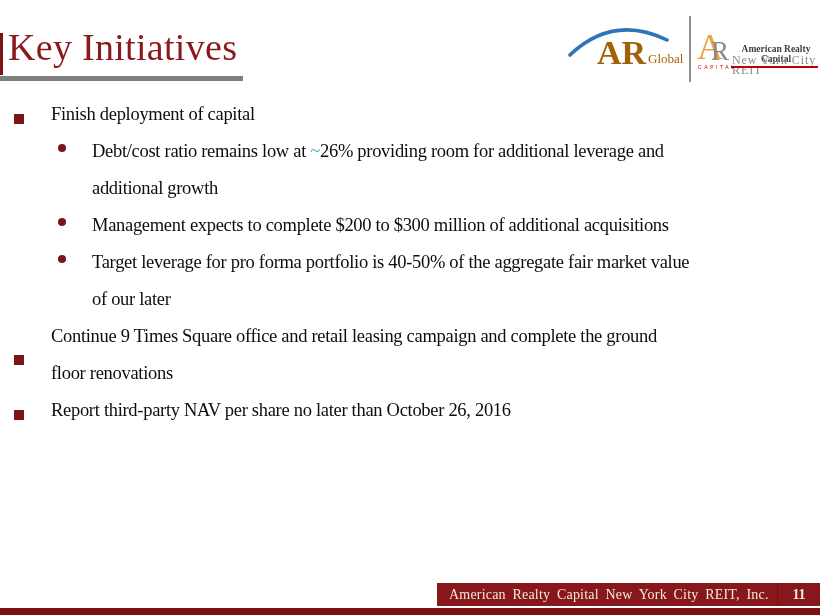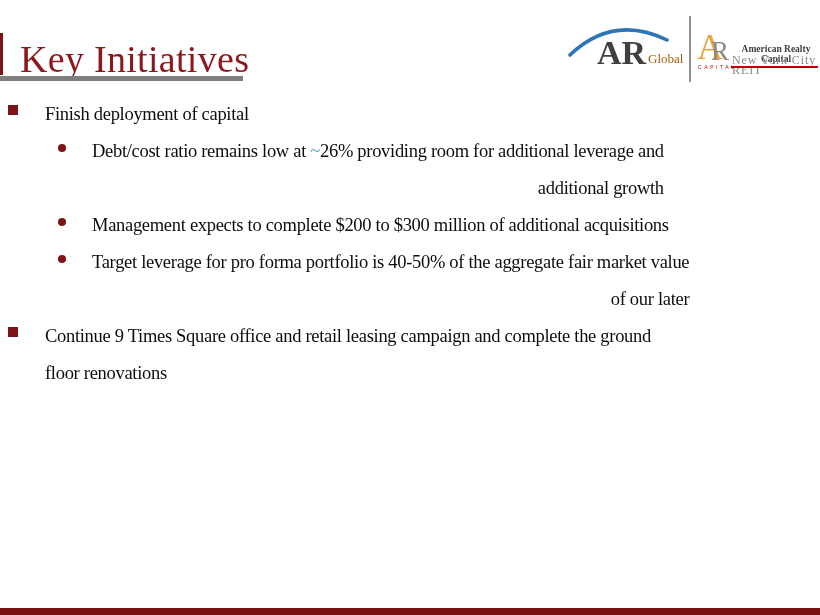--- a/index.html
+++ b/index.html
@@ -12,34 +12,34 @@
     font-family: "Liberation Serif", serif;
     color: #111111;
   }
 
   
   .left-tick {
     position: absolute; left: 0; top: 33px;
     width: 3px; height: 42px; background: #7E1416;
   }
   .page-title {
-    position: absolute; left: 8px; top: 24px; margin: 12px;
+    position: absolute; left: 8px; top: 24px; margin: 0;
     font-size: 38px; font-weight: 400; line-height: 46px;
     color: #8B181C; letter-spacing: 0.3px;
   }
   .title-rule {
     position: absolute; left: 0; top: 76px;
     width: 243px; height: 5px; background: #7F7F7F;
   }
 
   
   .arglobal-arc { position: absolute; left: 567px; top: 18px; }
   .arglobal-ar {
     position: absolute; left: 597px; top: 36px;
-    font-size: 34px; font-weight: bold; color: #404040; line-height: 34px;
+    font-size: 34px; font-weight: bold; color: #a16207; line-height: 34px;
   }
   .arglobal-global {
     position: absolute; left: 648px; top: 52px;
     font-size: 13px; color: #a16207; line-height: 13px;
   }
   .logo-divider {
     position: absolute; left: 689px; top: 16px;
     width: 2px; height: 66px; background: #909090;
   }
   .arcnyc-a {
@@ -68,27 +68,27 @@
     width: 87px; height: 1.5px; background: #C00000;
   }
 
   
   .content { position: absolute; left: 0; top: 96px; width: 810px; }
   .item { display: flex; align-items: flex-start; }
   .item .text {
     font-size: 18.5px; line-height: 37px; letter-spacing: -0.3px; color: #0d0d0d;
   }
   .line { display: block; white-space: pre; }
-  .item.l1 { padding-left: 8px; }
+  .item.l1 { padding-left: 14px; align-items: center; }
   .item.l1 .marker {
     width: 10px; height: 10px; background: #7E1416;
     margin-top: 9px; flex: 0 0 10px;
   }
   .item.l1 .text { margin-left: 27px; }
-  .item.l2 { padding-left: 58px; text-align: right; }
+  .item.l2 { padding-left: 58px; }
   .item.l2 .marker {
     width: 8px; height: 8px; border-radius: 50%; background: #7E1416;
     margin-top: 11px; flex: 0 0 8px;
   }
   .item.l2 .text { margin-left: 26px; }
   .tilde { color: #4BACC6; }
 
   
   .footer-bar {
     position: absolute; left: 437px; top: 583px;
@@ -168,18 +168,28 @@
     </div>
 
     <div class="item l1">
       <span class="marker"></span>
       <div class="text">
         <span class="line">Continue 9 Times Square office and retail leasing campaign and complete the ground</span>
         <span class="line">floor renovations</span>
       </div>
     </div>
 
+    <div class="item l1">
+      <span class="marker"></span>
+      <div class="text">
+        <span class="line">Report third-party NAV per share no later than October 26, 2016</span>
+      </div>
+    </div>
 
   </div>
 
+  <div class="footer-bar">
+    <span class="footer-text">American Realty Capital New York City REIT, Inc.</span>
+    <span class="page-number-box">11</span>
+  </div>
   <div class="bottom-stripe"></div>
 
 </div>
 
 </body></html>

